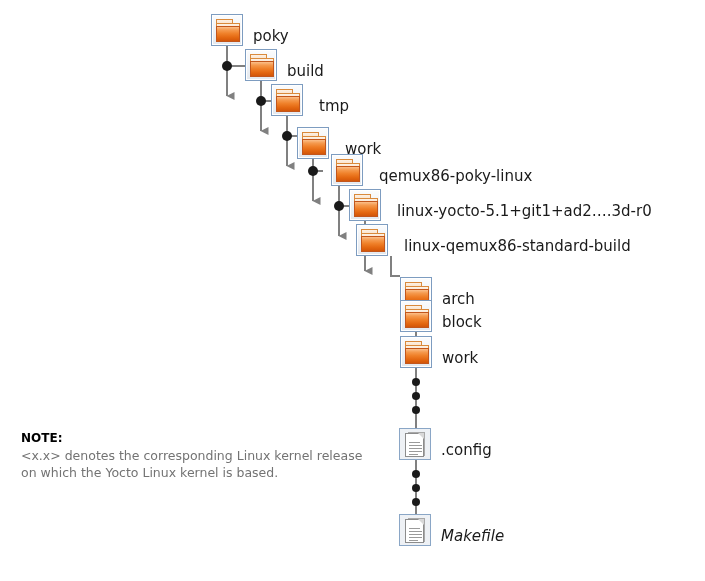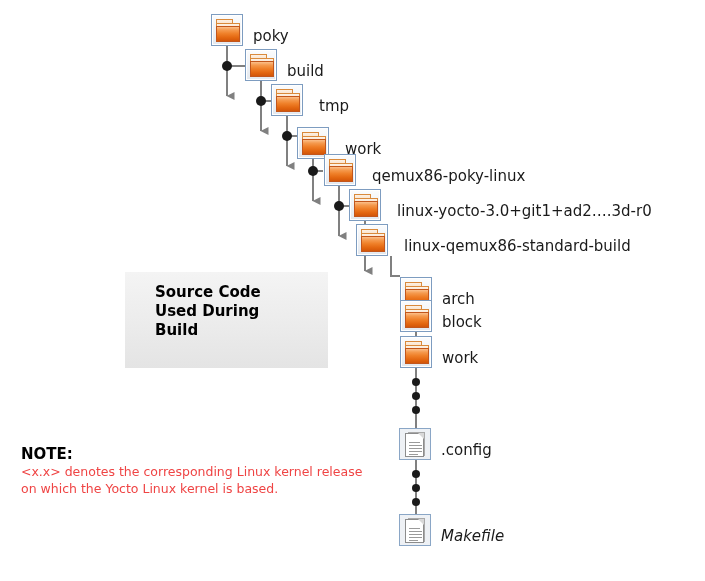--- a/index.html
+++ b/index.html
@@ -167,29 +167,28 @@
   }
 
   
   #note {
     position: absolute;
     left: 21px;
     top: 430px;
     width: 360px;
   }
   #note .note-title {
-    font-size: 15px;
+    font-size: 12px;
     font-weight: bold;
     color: #000000;
     line-height: 16px;
-    margin-top: 16px;
   }
   #note .note-body {
     font-size: 12.5px;
-    color: #ef4444;
+    color: #737373;
     line-height: 17px;
     margin-top: 1px;
   }
 </style>
 </head>
 <body>
 
 <div id="canvas">
 
   <svg id="wires" viewBox="0 0 705 581" width="705" height="581">
@@ -276,36 +275,36 @@
 
   <div class="node wide-gap" style="left:297px; top:119px;margin-top:8px;">
     <div class="folder-icon">
       <div class="fback"></div>
         <div class="fback2"></div>
         <div class="ffront"></div>
     </div>
     <div class="node-label">work</div>
   </div>
 
-  <div class="node wide-gap" style="left:324px; top:154px;">
+  <div class="node wide-gap" style="left:331px; top:154px;">
     <div class="folder-icon">
       <div class="fback"></div>
         <div class="fback2"></div>
         <div class="ffront"></div>
     </div>
     <div class="node-label">qemux86-poky-linux</div>
   </div>
 
   <div class="node wide-gap" style="left:349px; top:189px;">
     <div class="folder-icon">
       <div class="fback"></div>
         <div class="fback2"></div>
         <div class="ffront"></div>
     </div>
-    <div class="node-label">linux-yocto-3.0+git1+ad2….3d-r0</div>
+    <div class="node-label">linux-yocto-5.1+git1+ad2….3d-r0</div>
   </div>
 
   <div class="node wide-gap" style="left:356px; top:224px;">
     <div class="folder-icon">
       <div class="fback"></div>
         <div class="fback2"></div>
         <div class="ffront"></div>
     </div>
     <div class="node-label">linux-qemux86-standard-build</div>
   </div>
@@ -360,24 +359,19 @@
         <div class="ln" style="top:8px;  width:11px;"></div>
         <div class="ln" style="top:11px; width:13px;"></div>
         <div class="ln" style="top:14px; width:13px;"></div>
         <div class="ln" style="top:17px; width:13px;"></div>
         <div class="ln" style="top:20px; width:9px;"></div>
       </div>
     </div>
     <div class="node-label">Makefile</div>
   </div>
 
-  <div id="callout">
-    <div class="callout-text">Source Code
-Used During
-Build</div>
-  </div>
 
   <div id="note">
     <div class="note-title">NOTE:</div>
     <div class="note-body">&lt;x.x&gt; denotes the corresponding Linux kernel release on which the Yocto Linux kernel is based.</div>
   </div>
 
 </div>
 
 </body></html>

